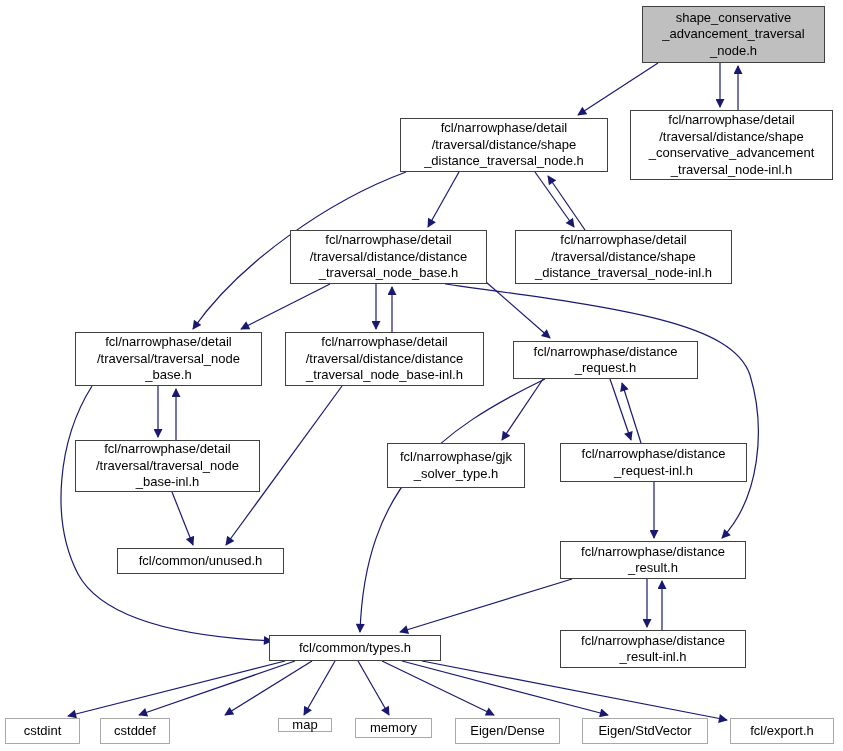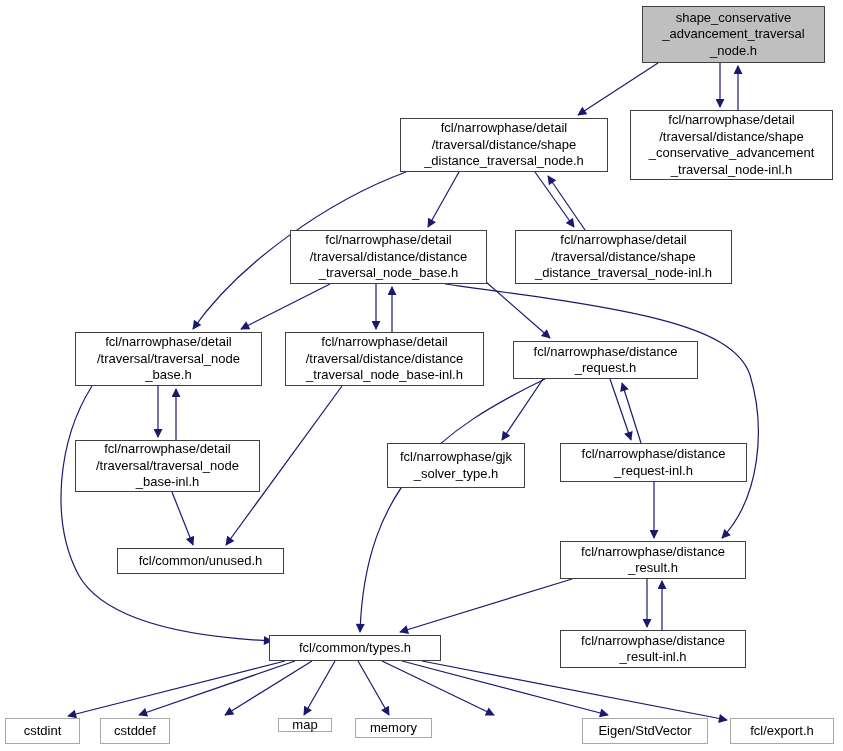--- a/index.html
+++ b/index.html
@@ -100,15 +100,16 @@
     <div class="node internal" style="left: 560px; top: 541px; width: 186px; height: 38px;">fcl/narrowphase/distance
 _result.h</div>
     <div class="node internal" style="left: 269px; top: 635px; width: 172px; height: 26px;">fcl/common/types.h</div>
     <div class="node internal" style="left: 560px; top: 630px; width: 186px; height: 38px;">fcl/narrowphase/distance
 _result-inl.h</div>
     <div class="node external" style="left: 5px; top: 718px; width: 75px; height: 26px;">cstdint</div>
     <div class="node external" style="left: 100px; top: 718px; width: 70px; height: 26px;">cstddef</div>
     <div class="node external" style="left: 192px; top: 718px; width: 62px; height: 26px; margin-top: 36px;">vector</div>
     <div class="node external" style="left: 278px; top: 718px; width: 54px; height: 14px;">map</div>
     <div class="node external" style="left: 355px; top: 718px; width: 77px; height: 20px;">memory</div>
+    <div class="node external" style="left: 455px; top: 718px; width: 105px; height: 26px;">Eigen/Dense</div>
     <div class="node external" style="left: 582px; top: 718px; width: 126px; height: 26px;">Eigen/StdVector</div>
     <div class="node external" style="left: 730px; top: 718px; width: 104px; height: 26px;">fcl/export.h</div>
   </div>
 
 </body></html>

